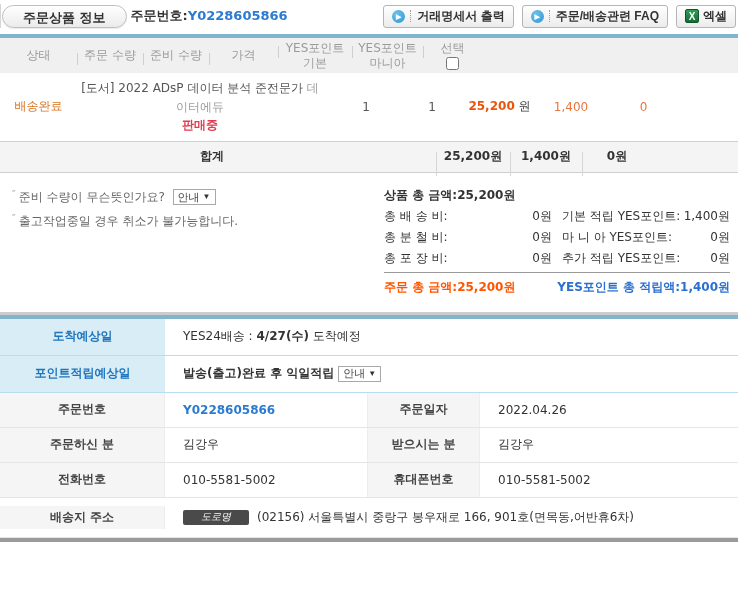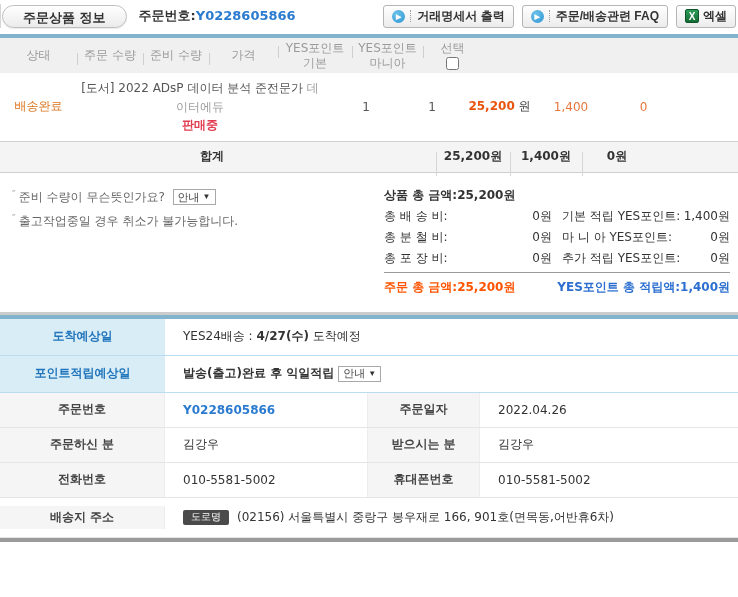--- a/index.html
+++ b/index.html
@@ -15,21 +15,21 @@
   
   .sec-head { display:flex; align-items:center; height:34px; padding:2px 2px 4px 2px; }
   .pill {
     display:inline-flex; align-items:flex-end; justify-content:center;
     min-width:118px; height:23px; padding:0 20px;
     border:1px solid #bfbfbf; border-radius:12px;
     background:linear-gradient(#ffffff,#ebebeb);
     box-shadow:0 1px 1px rgba(0,0,0,.08);
     font-weight:bold; font-size:13px; color:#333;
   }
-  .ordno { margin-left:12px; font-weight:bold; font-size:13px; }
+  .ordno { margin-left:4px; font-weight:bold; font-size:13px; }
   .ordno .num { color:#2b7bd0; }
   .head-btns { margin-left:auto; display:flex; gap:8px; align-items:center; }
   .btn {
     display:inline-flex; align-items:center; height:23px; padding:0 8px;
     border:1px solid #b5b5b5; border-radius:3px;
     background:linear-gradient(#ffffff,#ececec);
     font-weight:bold; font-size:12px; color:#333; cursor:pointer;
   }
   .play {
     display:inline-flex; align-items:center; justify-content:center;
@@ -110,22 +110,22 @@
          font-weight:bold; text-align:center; }
   .lbl-blue { background:#d9edf7; color:#2175bc; }
   .lbl-gray { background:#f5f5f5; color:#444; border-right:1px solid #ededed; }
   .row4 .lbl2 { border-left:1px solid #ededed; }
   .val { padding-left:18px; display:flex; align-items:center; }
   .val .b { font-weight:bold; }
   .link-blue { color:#2b7bd0; font-weight:bold; }
   .addr-row { padding:8px 0; }
   .addr { padding-left:18px; line-height:1.9; }
   .addr-line { display:flex; align-items:center; gap:8px; }
-  .badge { display:inline-block; font-size:10px; color:#fff; padding:1px 8px 2px;
-           border-radius:2px; line-height:1.2; }
+  .badge { display:inline-block; font-size:10px; color:#fff; padding:1px 18px 2px;
+           border-radius:2px; line-height:1.2;font-style:italic; }
   .badge-road { background:#4a4a4a; }
   .badge-jibun { background:#ababab; }
   .addr-sub { color:#999; }
 </style>
 </head>
 <body>
 
 <div class="page">
 
   <div class="sec-head">

